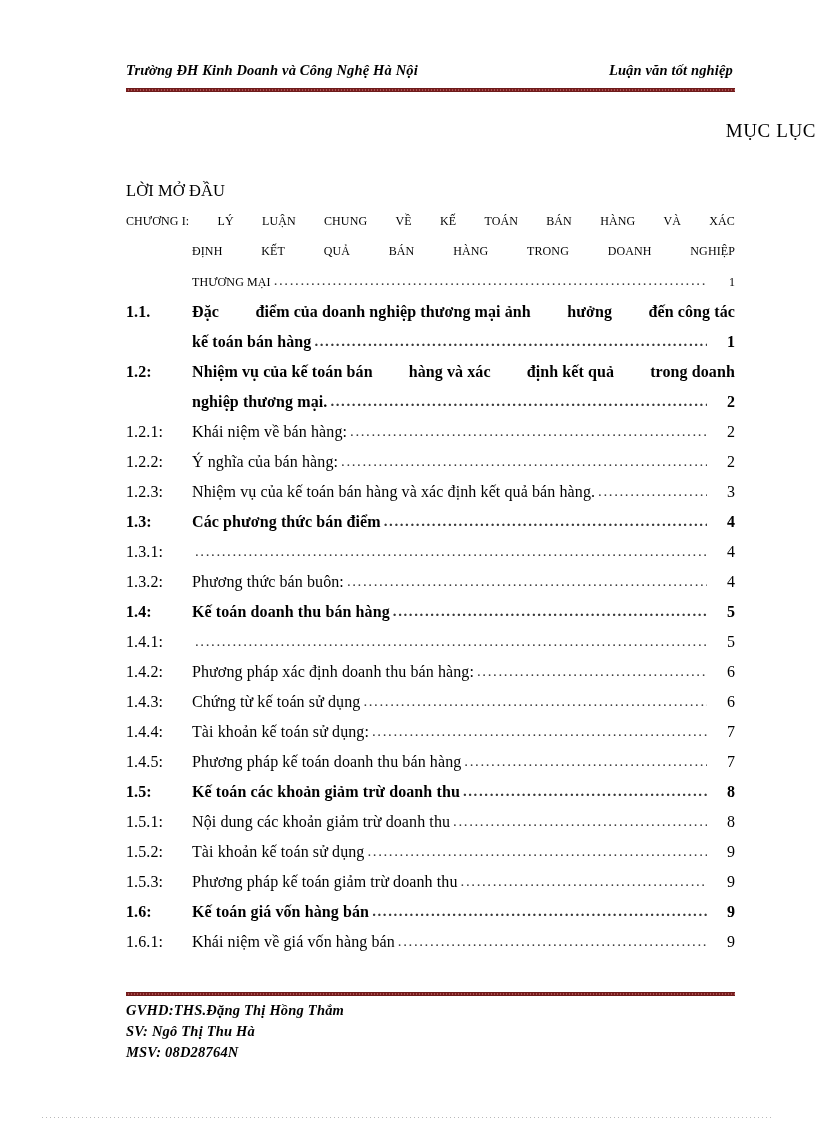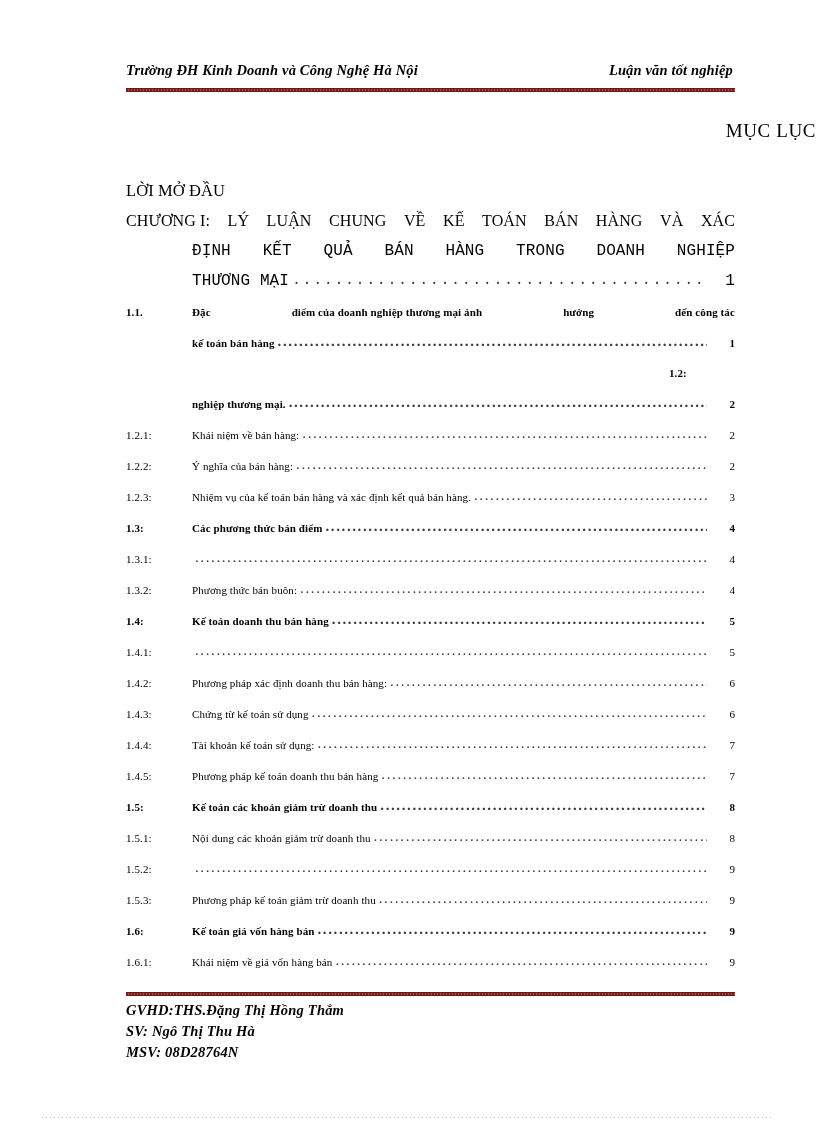--- a/index.html
+++ b/index.html
@@ -80,48 +80,47 @@
 
   .toc-plain {
     font-size: 16.5px;
     line-height: 30px;
     letter-spacing: 0.1px;
     white-space: nowrap;
   }
 
   
   .toc-chapter {
+    font-size: 12px;
+    line-height: 30px;
+    letter-spacing: 0.1px;
+    position: relative;
+  }
+  .toc-chapter .ch-line {
+    display: flex;
+    align-items: baseline;
+  }
+  .toc-chapter .ch-line.indent { padding-left: 66px; }
+  .toc-chapter .ch-text {
+    flex: 0 0 auto;
+  }
+  .toc-chapter .ch-text.justify {
+    flex: 1 1 auto;
+    display: flex;
+    justify-content: space-between;
+  }
+  .toc-chapter .ch-text.justify span { white-space: nowrap; }
+
+  
+  .row {
+    display: flex;
+    align-items: baseline;
     font-size: 16px;
     line-height: 30px;
     letter-spacing: 0.1px;
-    position: relative;
-  }
-  .toc-chapter .ch-line {
-    display: flex;
-    align-items: baseline;
-  }
-  .toc-chapter .ch-line.indent { padding-left: 66px; font-family: Liberation Mono, monospace; }
-  .toc-chapter .ch-text {
-    flex: 0 0 auto;
-  }
-  .toc-chapter .ch-text.justify {
-    flex: 1 1 auto;
-    display: flex;
-    justify-content: space-between;
-  }
-  .toc-chapter .ch-text.justify span { white-space: nowrap; }
-
-  
-  .row {
-    display: flex;
-    align-items: baseline;
-    font-size: 11px;
-    line-height: 30px;
-    letter-spacing: 0.1px;
-    justify-content: flex-end;
   }
   .row.bold { font-weight: bold; }
 
   .num {
     flex: 0 0 66px;
     white-space: nowrap;
   }
   .label {
     flex: 0 0 auto;
     white-space: nowrap;
@@ -245,20 +244,26 @@
           </div>
         </div>
         <div class="row cont bold">
           <div class="num">&nbsp;</div>
           <div class="label">kế toán bán hàng</div>
           <div class="leader"></div>
           <div class="pageno">1</div>
         </div>
         <div class="row bold">
           <div class="num">1.2:</div>
+          <div class="label justify">
+            <span>Nhiệm vụ của kế toán bán</span>
+            <span>hàng và xác</span>
+            <span>định kết quả</span>
+            <span>trong doanh</span>
+          </div>
         </div>
         <div class="row cont bold">
           <div class="num">&nbsp;</div>
           <div class="label">nghiệp thương mại.</div>
           <div class="leader"></div>
           <div class="pageno">2</div>
         </div>
         <div class="row">
           <div class="num">1.2.1:</div>
           <div class="label">Khái niệm về bán hàng:</div>
@@ -336,20 +341,21 @@
           <div class="pageno">8</div>
         </div>
         <div class="row">
           <div class="num">1.5.1:</div>
           <div class="label">Nội dung các khoản giảm trừ doanh thu</div>
           <div class="leader"></div>
           <div class="pageno">8</div>
         </div>
         <div class="row">
           <div class="num">1.5.2:</div>
+          <div class="label">Tài khoản kế toán sử dụng</div>
           <div class="leader"></div>
           <div class="pageno">9</div>
         </div>
         <div class="row">
           <div class="num">1.5.3:</div>
           <div class="label">Phương pháp kế toán giảm trừ doanh thu</div>
           <div class="leader"></div>
           <div class="pageno">9</div>
         </div>
         <div class="row bold">

